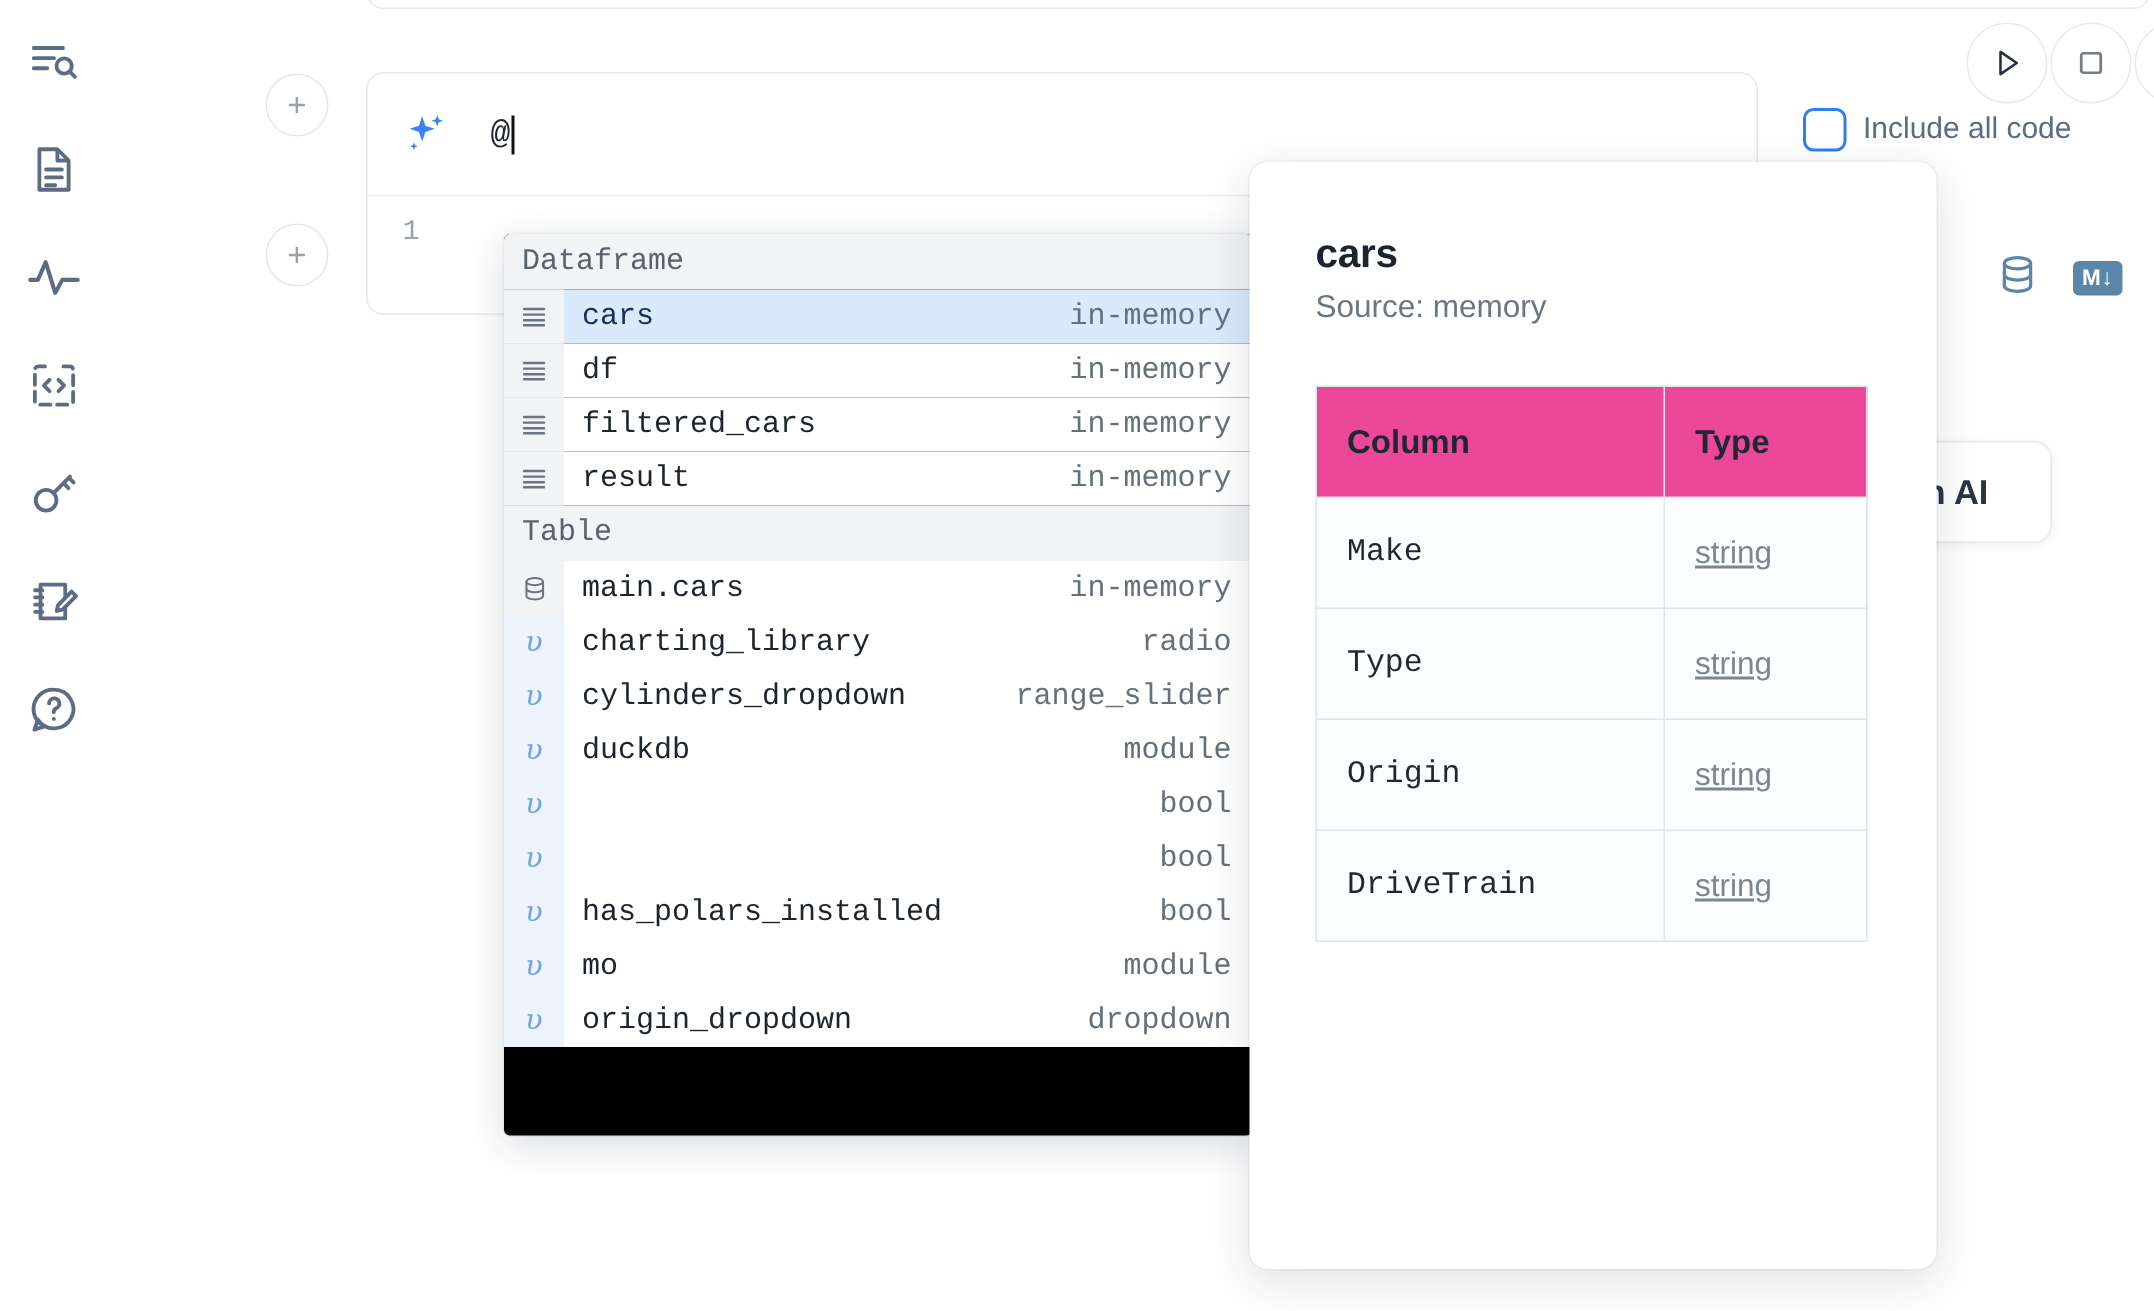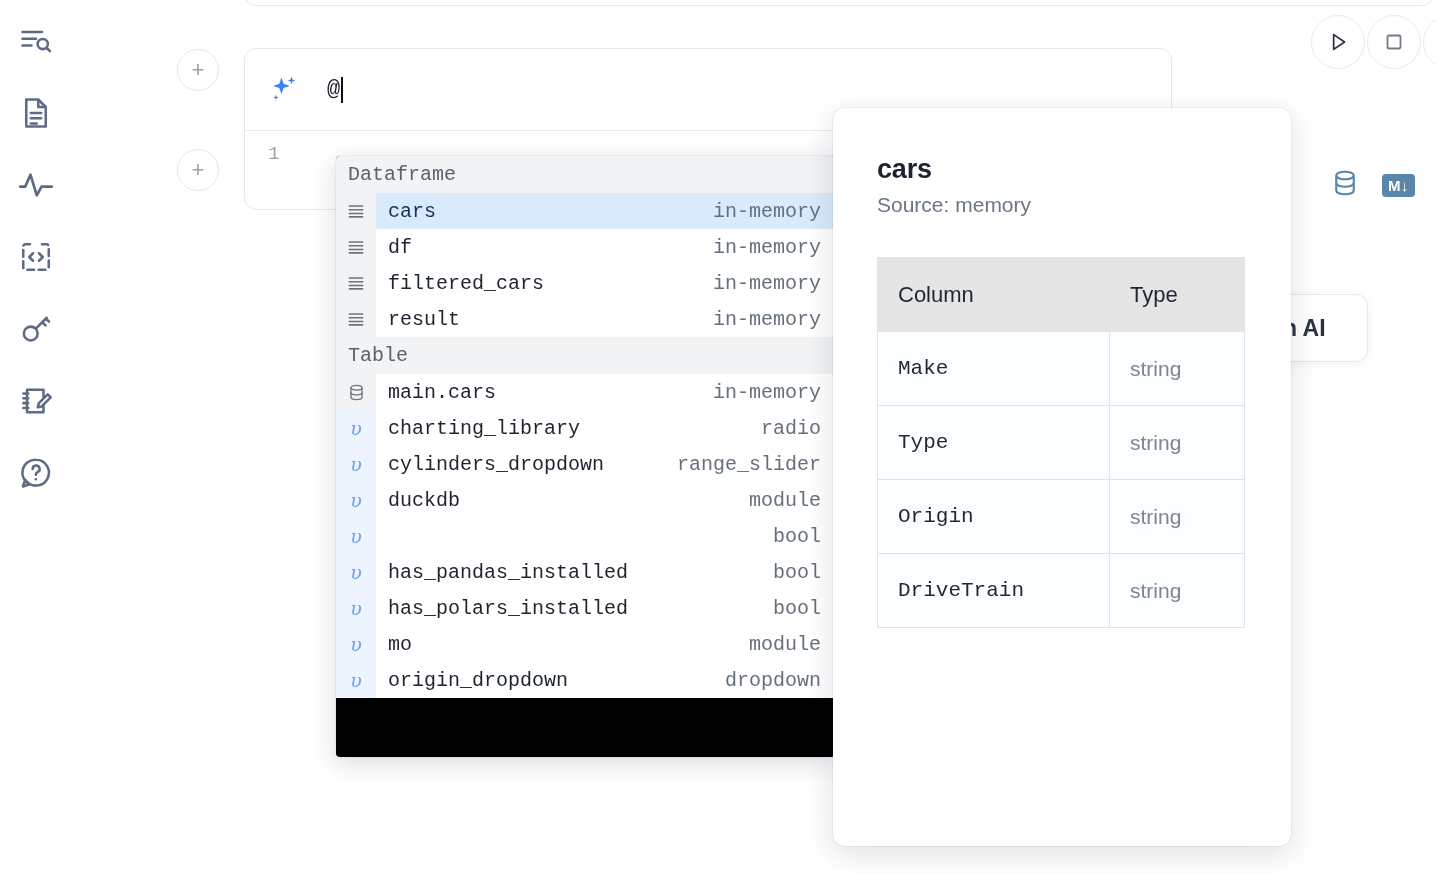--- a/index.html
+++ b/index.html
@@ -154,27 +154,27 @@
   .detail .shape {
     margin-top: 28px; background: #f2f5f9; border-radius: 8px;
     padding: 14px 18px; font-size: 21px; color: #2b3444;
   }
   .dtable { margin-top: 40px; width: 368px; border-collapse: collapse; }
   .dtable th, .dtable td {
     border: 1px solid #dfe4ec; text-align: left; height: 74px;
     padding: 0 20px; vertical-align: middle;
   }
   .dtable th {
-    background: #e5e5e5; font-size: 22px; font-weight: normal; color: #1f2733;
+    background: #ec4899; font-size: 22px; font-weight: bold; color: #1f2733;
   }
   .dtable td.col {
     font-family: "Liberation Mono", monospace; font-size: 21px; color: #1f2733;
     background: #fcfdfe; width: 232px;
   }
-  .dtable td.typ { font-size: 21px; color: #7b8694; background: #fcfdfe; }
+  .dtable td.typ { font-size: 21px; color: #7b8694; background: #fcfdfe; text-decoration: underline; }
 </style>
 </head>
 <body>
 
 <div id="root">
 
   <div class="sidebar">
     <div class="side-icon">
       <svg width="36" height="36" viewBox="0 0 24 24" fill="none" stroke="currentColor" stroke-width="1.7" stroke-linecap="round">
         <path d="M3 6h13M3 10.5h9M3 15h6"></path>
@@ -253,20 +253,24 @@
       <path d="M8 5.2l10 6.8-10 6.8z"></path>
     </svg>
   </div>
   <div class="stop-btn">
     <svg width="24" height="24" viewBox="0 0 24 24" fill="none" stroke="#737a88" stroke-width="1.8">
       <rect x="5.5" y="5.5" width="13" height="13" rx="1.5"></rect>
     </svg>
   </div>
   <div class="extra-btn"></div>
 
+  <div class="include-all">
+    <span class="chk"></span>
+    <span class="include-label">Include all code</span>
+  </div>
 
   <div class="cell-tools">
     <span class="db-icon">
       <svg width="30" height="30" viewBox="0 0 24 24" fill="none" stroke="currentColor" stroke-width="1.7">
         <ellipse cx="12" cy="6" rx="7" ry="3"></ellipse>
         <path d="M5 6v12c0 1.7 3.1 3 7 3s7-1.3 7-3V6"></path>
         <path d="M5 12c0 1.7 3.1 3 7 3s7-1.3 7-3"></path>
       </svg>
     </span>
     <span class="md-badge"><span>M</span>↓</span>
@@ -348,21 +352,20 @@
       <div class="ac-item var">
         <span class="gutter">
           <span class="glyph-v">υ</span>
         </span>
         <span class="ty">bool</span>
       </div>
       <div class="ac-item var">
         <span class="gutter">
           <span class="glyph-v">υ</span>
         </span>
-        <span class="nm">has_pandas_installed</span>
         <span class="ty">bool</span>
       </div>
       <div class="ac-item var">
         <span class="gutter">
           <span class="glyph-v">υ</span>
         </span>
         <span class="nm">has_polars_installed</span>
         <span class="ty">bool</span>
       </div>
       <div class="ac-item var">

